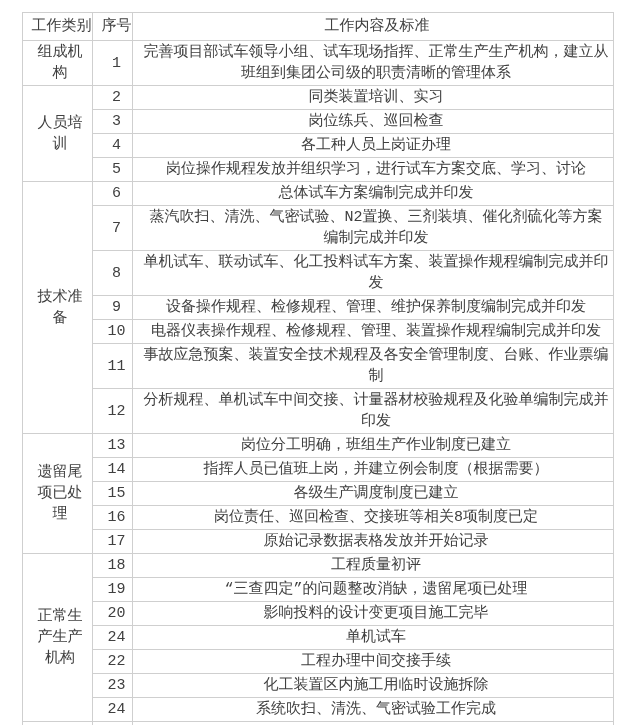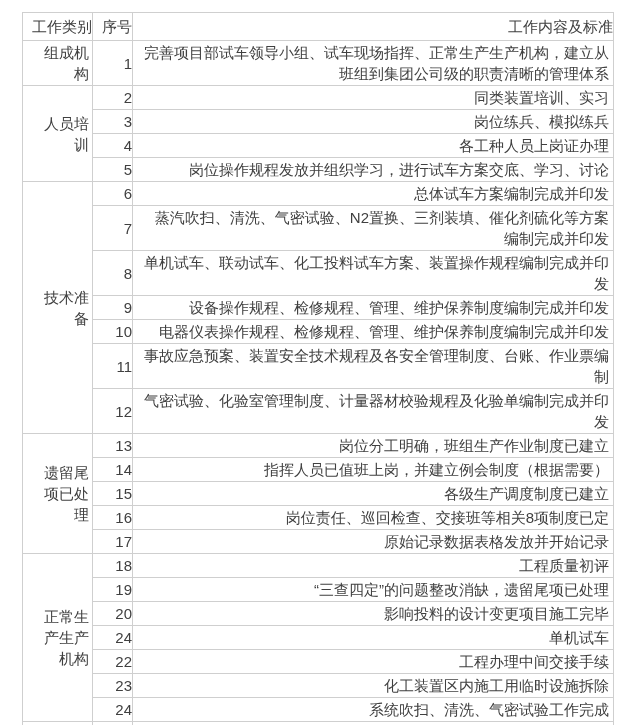--- a/index.html
+++ b/index.html
@@ -22,24 +22,25 @@
     border-collapse: collapse;
     table-layout: fixed;
     color: var(--text-color, #404040);
     font-size: 15px;
     line-height: 21px;
   }
   table.work-table th,
   table.work-table td {
     border: 1px solid var(--border-color, #cfcfcf);
     font-weight: normal;
-    text-align: right;
+    text-align: center;
     vertical-align: middle;
     word-break: break-all;
     overflow: hidden;
+    font-family: Liberation Mono, monospace;
   }
   th.col-header {
     padding: 3px 0 3px 8px;
   }
   td.category {
     padding: 1px 3px 1px 8px;
   }
   td.no {
     padding: 1px 0 1px 8px;
   }
@@ -76,21 +77,21 @@
         <td class="no">1</td>
         <td class="content">完善项目部试车领导小组、试车现场指挥、正常生产生产机构，建立从班组到集团公司级的职责清晰的管理体系</td>
       </tr>
       <tr>
         <td class="category" rowspan="4">人员培训</td>
         <td class="no">2</td>
         <td class="content">同类装置培训、实习</td>
       </tr>
       <tr>
         <td class="no">3</td>
-        <td class="content">岗位练兵、模拟练兵</td>
+        <td class="content">岗位练兵、巡回检查</td>
       </tr>
       <tr>
         <td class="no">4</td>
         <td class="content">各工种人员上岗证办理</td>
       </tr>
       <tr>
         <td class="no">5</td>
         <td class="content">岗位操作规程发放并组织学习，进行试车方案交底、学习、讨论</td>
       </tr>
       <tr>
@@ -105,29 +106,29 @@
       <tr>
         <td class="no">8</td>
         <td class="content">单机试车、联动试车、化工投料试车方案、装置操作规程编制完成并印发</td>
       </tr>
       <tr>
         <td class="no">9</td>
         <td class="content">设备操作规程、检修规程、管理、维护保养制度编制完成并印发</td>
       </tr>
       <tr>
         <td class="no">10</td>
-        <td class="content">电器仪表操作规程、检修规程、管理、维护保养制度编制完成并印发</td>
+        <td class="content">电器仪表操作规程、检修规程、管理、装置操作规程编制完成并印发</td>
       </tr>
       <tr>
         <td class="no">11</td>
         <td class="content">事故应急预案、装置安全技术规程及各安全管理制度、台账、作业票编制</td>
       </tr>
       <tr>
         <td class="no">12</td>
-        <td class="content">气密试验、化验室管理制度、计量器材校验规程及化验单编制完成并印发</td>
+        <td class="content">分析规程、单机试车中间交接、计量器材校验规程及化验单编制完成并印发</td>
       </tr>
       <tr>
         <td class="category" rowspan="5">遗留尾项已处理</td>
         <td class="no">13</td>
         <td class="content">岗位分工明确，班组生产作业制度已建立</td>
       </tr>
       <tr>
         <td class="no">14</td>
         <td class="content">指挥人员已值班上岗，并建立例会制度（根据需要）</td>
       </tr>

